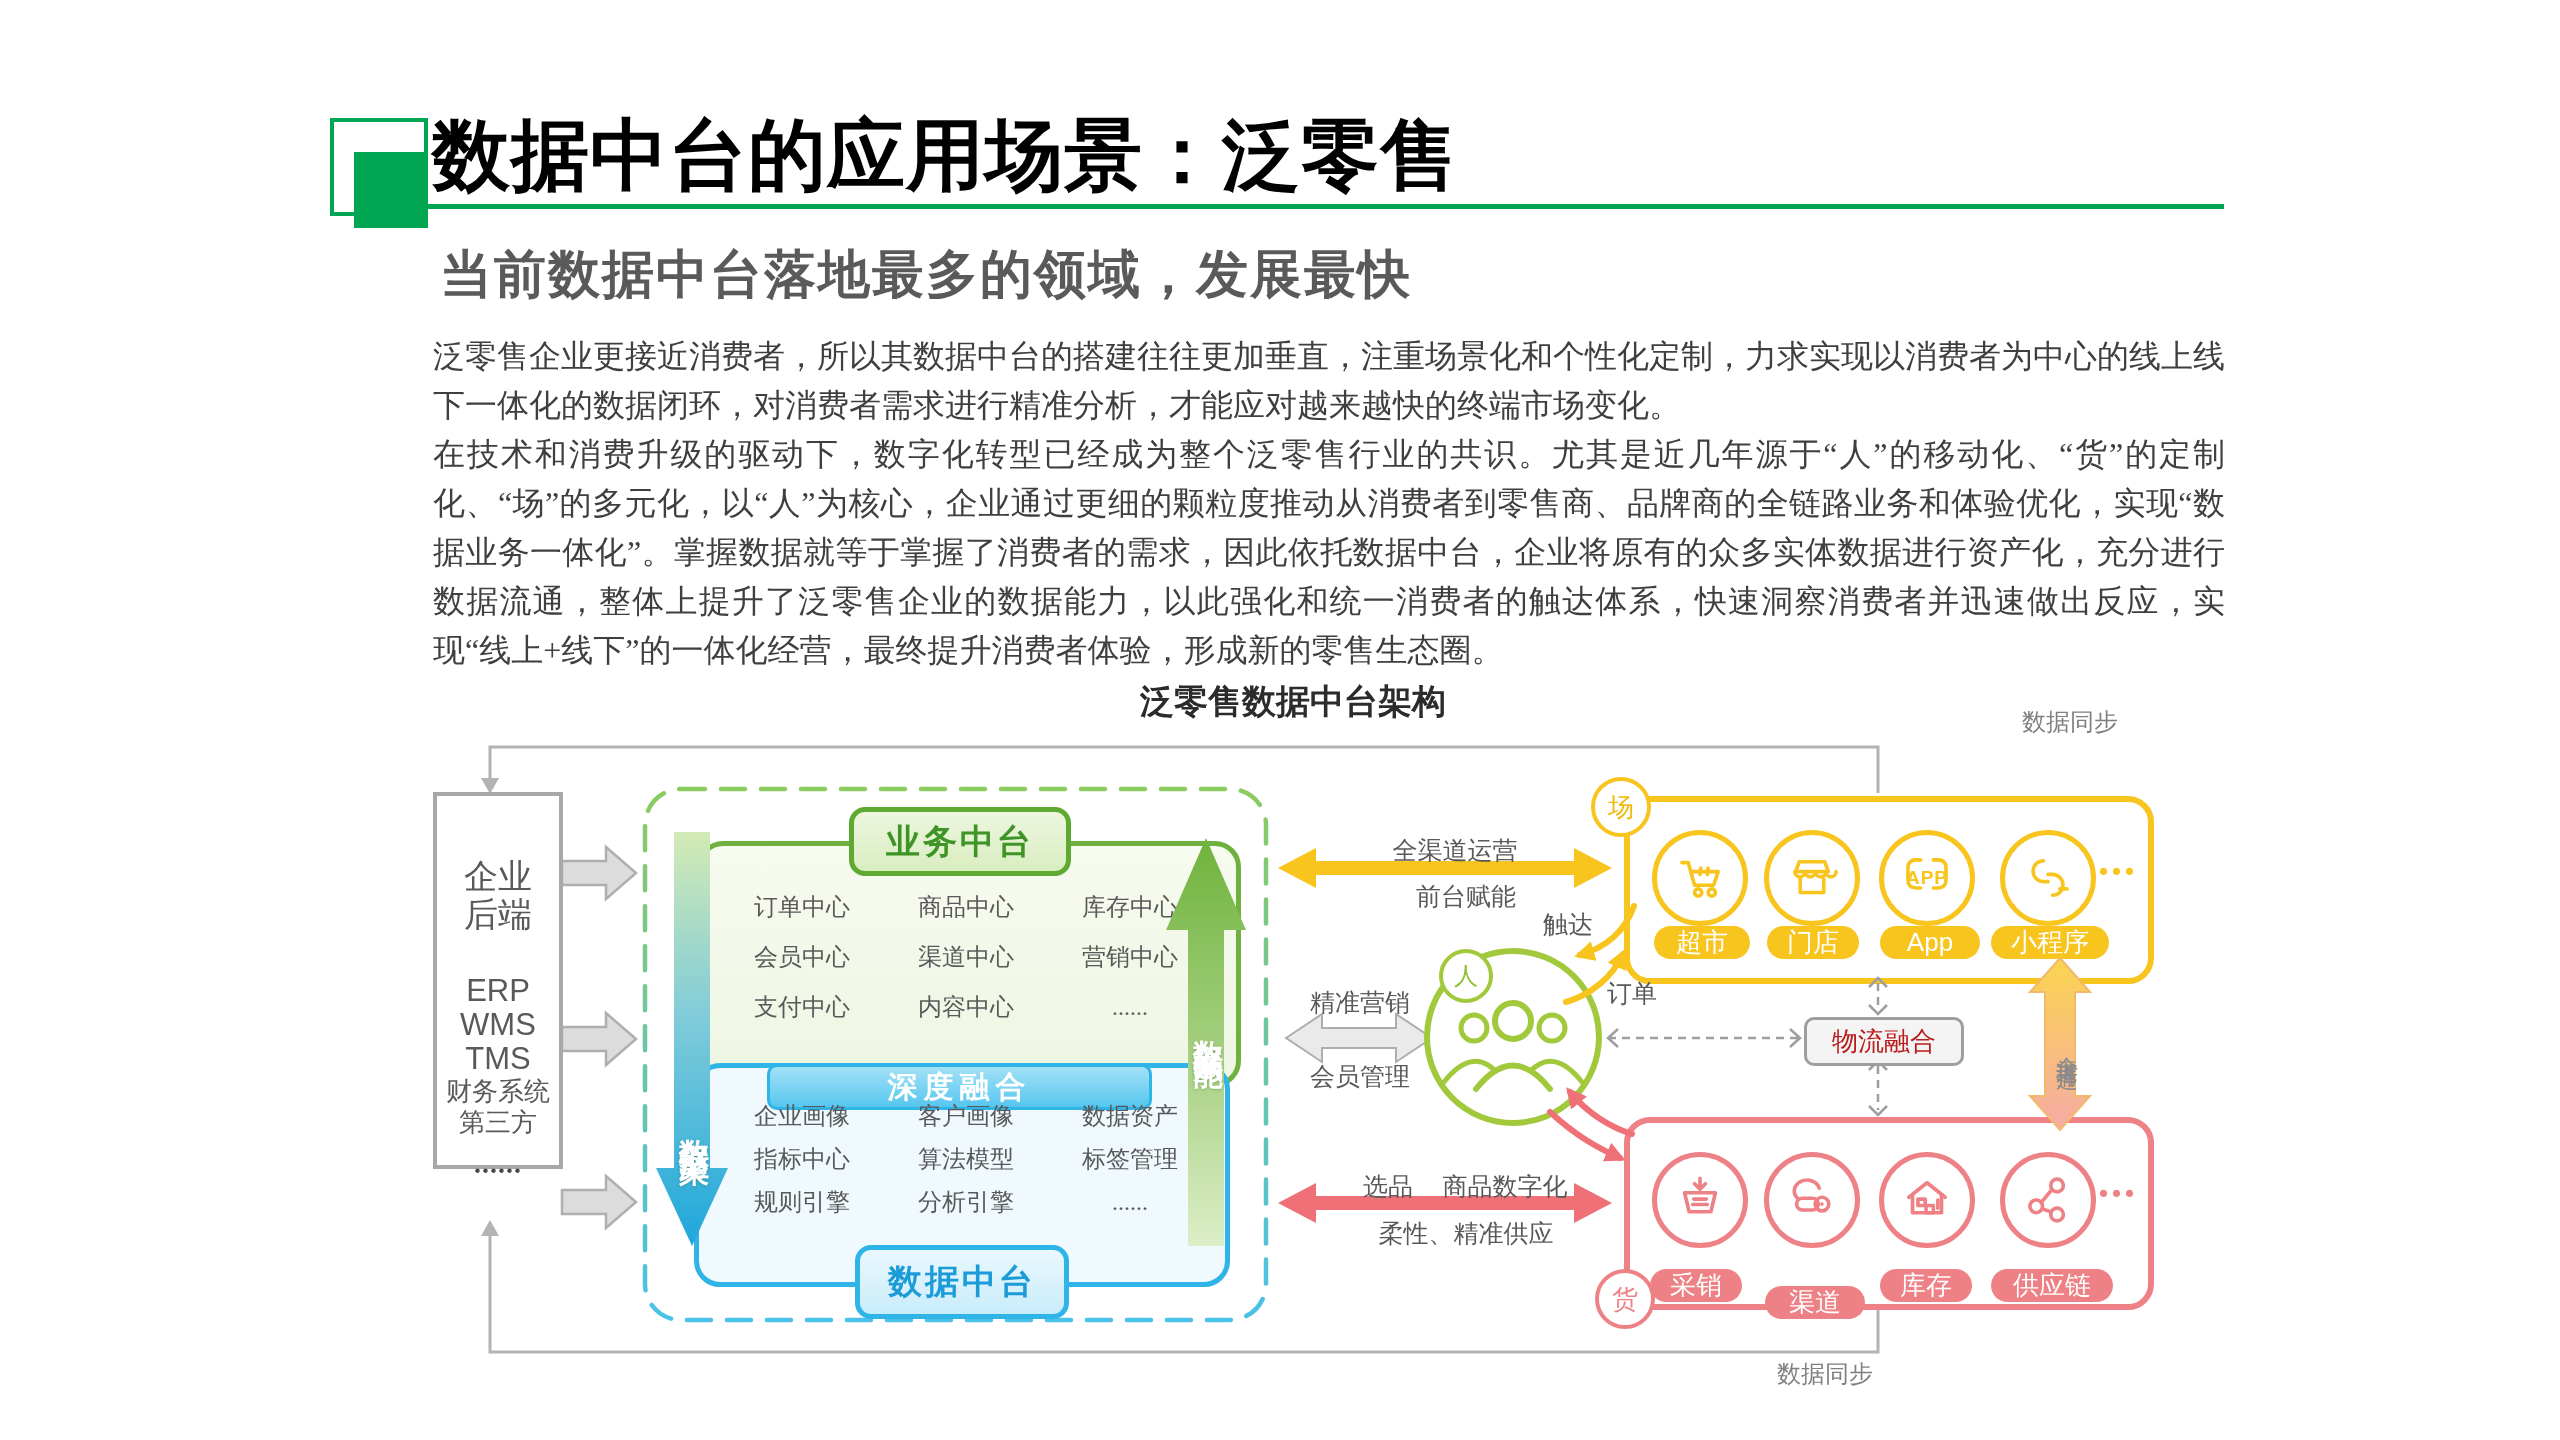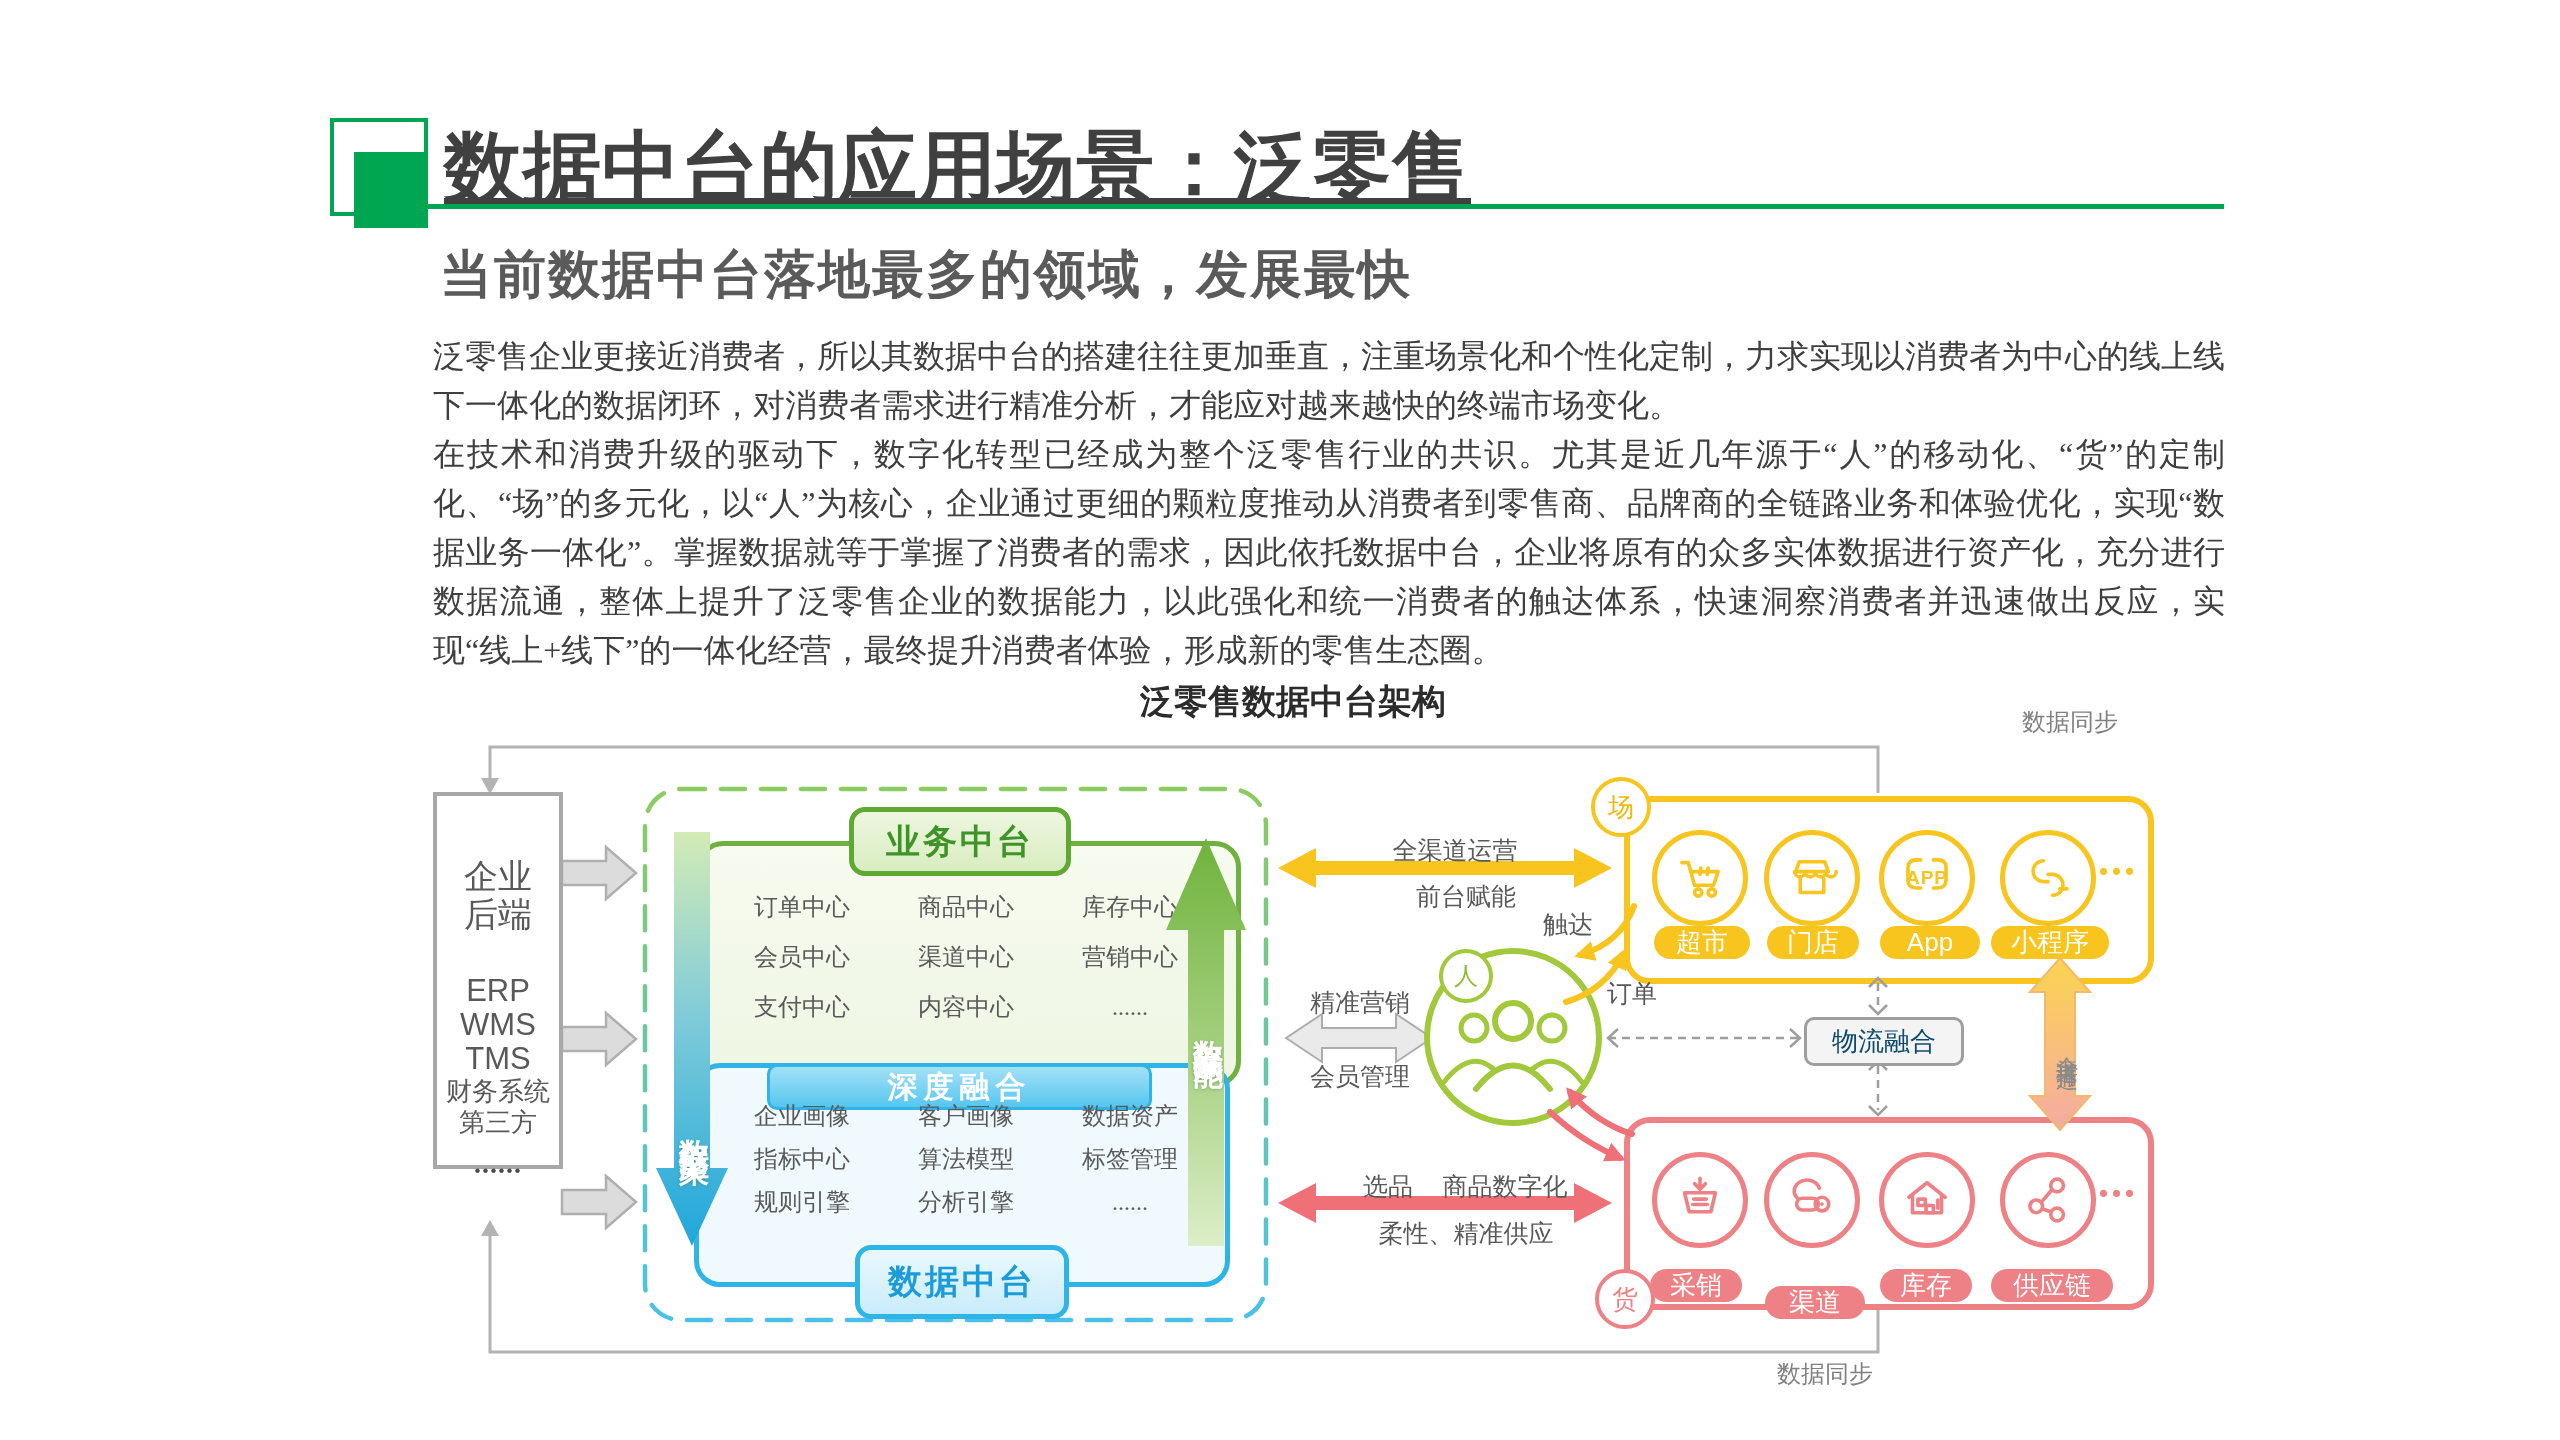--- a/index.html
+++ b/index.html
@@ -1,21 +1,21 @@
 <!DOCTYPE html>
 <html><head>
 <meta charset="utf-8">
 <style>
   html,body{margin:0;padding:0;background:#fff;width:2560px;height:1440px;overflow:hidden;
     font-family:"Liberation Serif","DejaVu Serif",serif;}
   
   .sq-outline{position:absolute;left:330px;top:118px;width:90px;height:90px;border:4px solid #00A651;}
   .sq-fill{position:absolute;left:354px;top:152px;width:74px;height:76px;background:#00A651;}
-  .title{position:absolute;left:432px;top:112px;margin:12px;font-size:78px;line-height:88px;font-weight:700;
-    color:#404040;white-space:nowrap;letter-spacing:1px;text-decoration:underline;}
+  .title{position:absolute;left:432px;top:112px;margin:0;font-size:78px;line-height:88px;font-weight:700;
+    color:#000000;white-space:nowrap;letter-spacing:1px;}
   .title-rule{position:absolute;left:428px;top:204px;width:1796px;height:5px;background:#00A651;}
   .subtitle{position:absolute;left:440px;top:240px;margin:0;font-size:52px;font-weight:700;color:#5a5a5a;
     white-space:nowrap;letter-spacing:2px;}
   .bodytext{position:absolute;left:433px;top:332px;width:1792px;font-size:32px;line-height:49px;color:#3f3f3f;
     text-align:justify;text-justify:inter-ideograph;}
   .bodytext p{margin:0;}
   .fig-title{position:absolute;left:1103px;top:679px;width:380px;text-align:center;font-size:34px;font-weight:700;color:#2b2b2b;}
   
   .diagram{position:absolute;left:420px;top:690px;width:1800px;height:716px;}
   .layer{position:absolute;left:0;top:0;} .z3{z-index:3;}
@@ -51,21 +51,21 @@
   .pill{position:absolute;height:33px;border-radius:17px;color:#fff;font-size:26px;display:flex;align-items:center;
     justify-content:center;}
   .yellow .pill{background:#F8C41E;} .pink .pill{background:#EE8185;margin-top:21px;}
   .more-dots{position:absolute;font-size:44px;font-weight:700;letter-spacing:2px;line-height:70px;}
   .badge{position:absolute;border-radius:50%;background:#fff;display:flex;align-items:center;justify-content:center;
     z-index:4;}
   .badge-scene{left:1171px;top:87px;width:52px;height:52px;border:4px solid #F8C41E;color:#F0B90B;font-size:26px;}
   .badge-people{left:1019px;top:259px;width:46px;height:46px;border:4px solid #A2C83C;color:#8FBF33;font-size:24px;}
   .badge-goods{left:1175px;top:579px;width:52px;height:52px;border:4px solid #EE8185;color:#EE8185;font-size:26px;}
   .logistics{position:absolute;left:1384px;top:327px;width:154px;height:43px;border:3px solid #9E9E9E;border-radius:10px;
-    background:#F4F4F4;color:#0c4a6e;font-size:26px;display:flex;align-items:center;justify-content:center;z-index:3;}
+    background:#F4F4F4;color:#b91c1c;font-size:26px;display:flex;align-items:center;justify-content:center;z-index:3;}
   .lbl{position:absolute;transform:translateX(-50%);font-size:25px;color:#595959;white-space:nowrap;z-index:5;}
   .lbl-sync{font-size:24px;color:#808080;}
   .icon-svg{stroke:currentColor;fill:none;stroke-width:4;stroke-linecap:round;stroke-linejoin:round;}
 </style>
 </head>
 <body>
 
 <div>
 
   <div class="sq-outline"></div>

